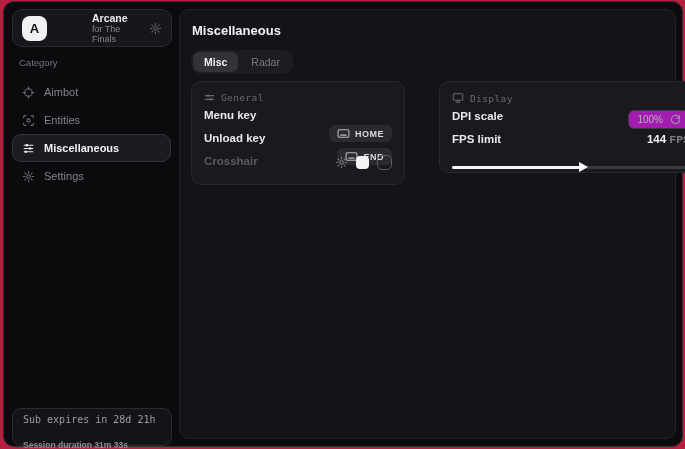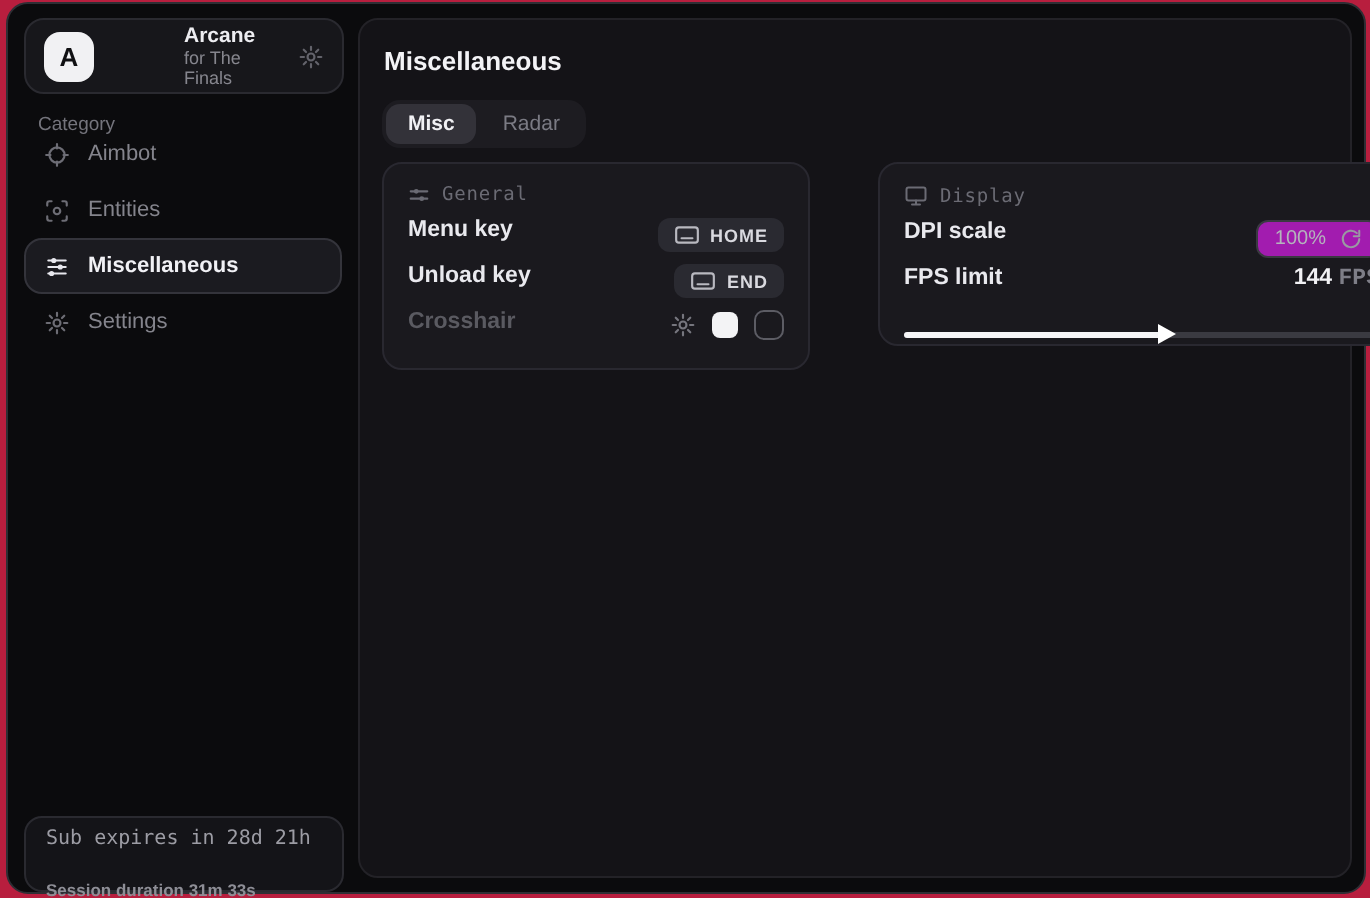--- a/index.html
+++ b/index.html
@@ -26,21 +26,21 @@
     color:#101012;font-weight:bold;font-size:13px;
     display:flex;align-items:center;justify-content:center;flex:none;
   }
   .brand-text{display:flex;flex-direction:column;line-height:1.15;margin-left:37px;}
   .brand-title{font-size:10.5px;font-weight:bold;color:#ededf1;}
   .brand-sub{font-size:9px;color:#86868e;}
   .brand-gear{margin-left:auto;color:#63636b;display:flex;}
   .category-label{
     position:absolute;left:15px;top:55px;font-size:9.5px;color:#74747c;
   }
-  .nav{position:absolute;left:8px;top:61px;width:159px;}
+  .nav{position:absolute;left:8px;top:76px;width:159px;}
   .nav-item{
     height:28px;display:flex;align-items:center;gap:9px;
     padding:0 9px;border-radius:9px;box-sizing:border-box;
     color:#84848c;font-size:11px;border:1px solid transparent;
   }
   .nav-item .nicon{display:flex;color:#6d6d75;}
   .nav-item.active{
     background:#1b1b20;border-color:#34343b;color:#f1f1f5;font-weight:600;
   }
   .nav-item.active .nicon{color:#e8e8ee;}
@@ -82,21 +82,21 @@
     font-family:"DejaVu Sans Mono",monospace;font-size:9.5px;color:#6b6b74;
     letter-spacing:.4px;margin-bottom:6px;
   }
   .card-header .hicon{display:flex;color:#6b6b74;}
   .row{display:flex;align-items:flex-start;justify-content:space-between;height:23px;}
   .row-label{font-size:11.5px;font-weight:600;color:#e9e9ee;}
   .row-label.disabled{color:#5a5a61;}
   .keybtn{
     display:inline-flex;align-items:center;gap:5px;
     background:#2a2a31;border-radius:6px;padding:3px 8px;
-    font-size:9px;font-weight:bold;color:#d9d9df;letter-spacing:.5px;
+    font-size:9px;font-weight:bold;color:#d9d9df;letter-spacing:.5px;margin-top:16px;
   }
   .keybtn .kicon{display:flex;color:#b9b9c0;}
   .ctrls{display:inline-flex;align-items:center;gap:8px;}
   .mini-gear{display:flex;color:#76767e;}
   .swatch{width:13px;height:13px;border-radius:4px;background:#f3f3f5;}
   .checkbox{
     width:15px;height:15px;border-radius:5px;border:1.5px solid #5c5c64;
     box-sizing:border-box;background:transparent;
   }
   .dpi-ctrl{

